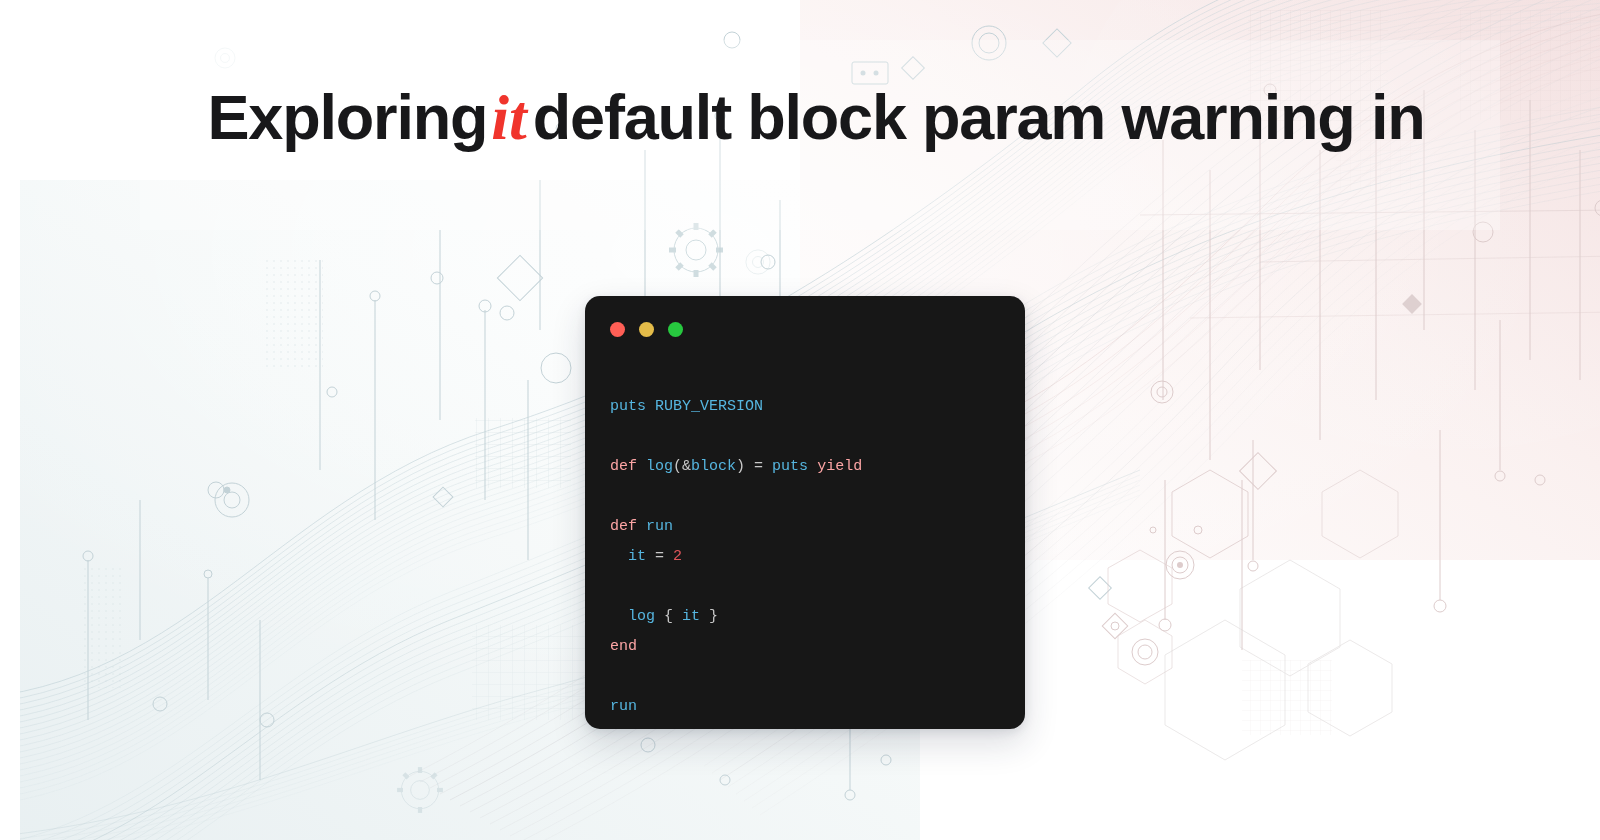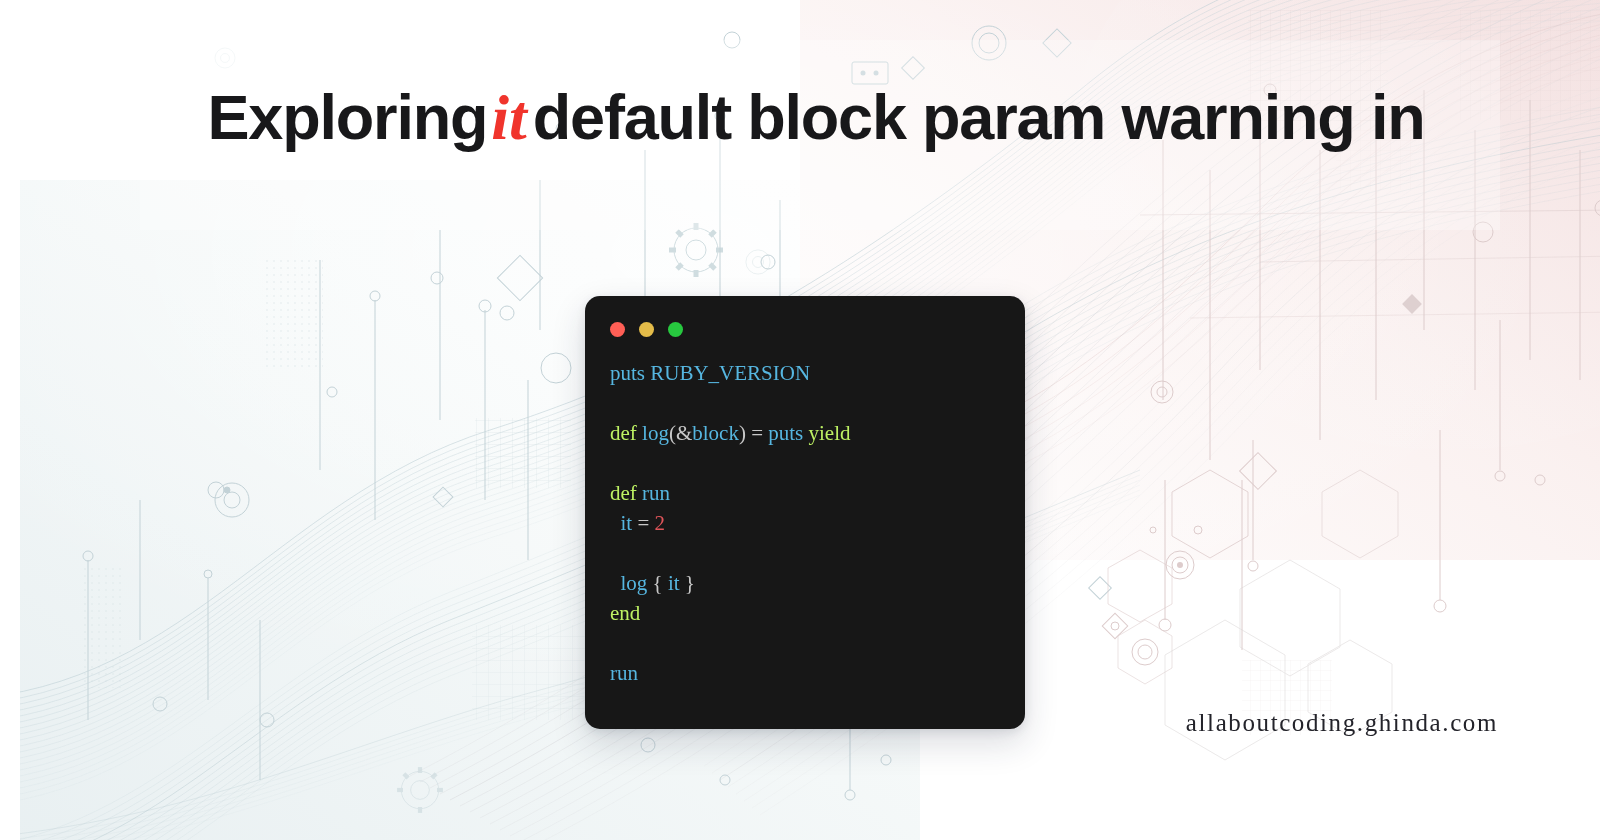--- a/index.html
+++ b/index.html
@@ -61,31 +61,31 @@
     top:26px;
     display:flex; gap:14px;
   }
   .dot{ width:15px; height:15px; border-radius:50%; }
   .dot.red{ background:#ff5f56; }
   .dot.yellow{ background:#e4bc49; }
   .dot.green{ background:#27c93f; }
 
   .code-body{
     position:absolute;
-    left:25px; top:62px; right:10px;
-    font-family:Liberation Serif, serif;
-    font-size:21px;
+    left:25px; top:96px; right:10px;
+    font-family:Liberation Mono, monospace;
+    font-size:15px;
     line-height:30px;
     white-space:pre;
     letter-spacing:0px;
   }
   .code-line{ height:30px; }
   .code-line.blank{ height:30px; }
 
-  .t-kw   { color:#bef264; }  
+  .t-kw   { color:#fca5a5; }  
   .t-fn   { color:#56b6e0; }  
   .t-num  { color:#e0555a; }  
   .t-pun  { color:#c8c8c8; }  
 
   
   .site-url{
     position:absolute;
     right:122px;
     top:709px;
     font-family:"Liberation Serif", serif;
@@ -411,15 +411,14 @@
 
   <div class="code-window">
     <div class="tl-dots">
       <span class="dot red"></span>
       <span class="dot yellow"></span>
       <span class="dot green"></span>
     </div>
     <div class="code-body" id="code-body"><div class="code-line"><span class="t-fn">puts</span><span class="t-pun"> </span><span class="t-fn">RUBY_VERSION</span></div><div class="code-line blank">&nbsp;</div><div class="code-line"><span class="t-kw">def</span><span class="t-pun"> </span><span class="t-fn">log</span><span class="t-pun">(&amp;</span><span class="t-fn">block</span><span class="t-pun">)</span><span class="t-pun"> = </span><span class="t-fn">puts</span><span class="t-pun"> </span><span class="t-kw">yield</span></div><div class="code-line blank">&nbsp;</div><div class="code-line"><span class="t-kw">def</span><span class="t-pun"> </span><span class="t-fn">run</span></div><div class="code-line"><span class="t-pun">  </span><span class="t-fn">it</span><span class="t-pun"> = </span><span class="t-num">2</span></div><div class="code-line blank">&nbsp;</div><div class="code-line"><span class="t-pun">  </span><span class="t-fn">log</span><span class="t-pun"> { </span><span class="t-fn">it</span><span class="t-pun"> }</span></div><div class="code-line"><span class="t-kw">end</span></div><div class="code-line blank">&nbsp;</div><div class="code-line"><span class="t-fn">run</span></div></div>
   </div>
 
-  <div class="site-url">allaboutcoding.ghinda.com</div>
 
 </div>
 
 </body></html>

